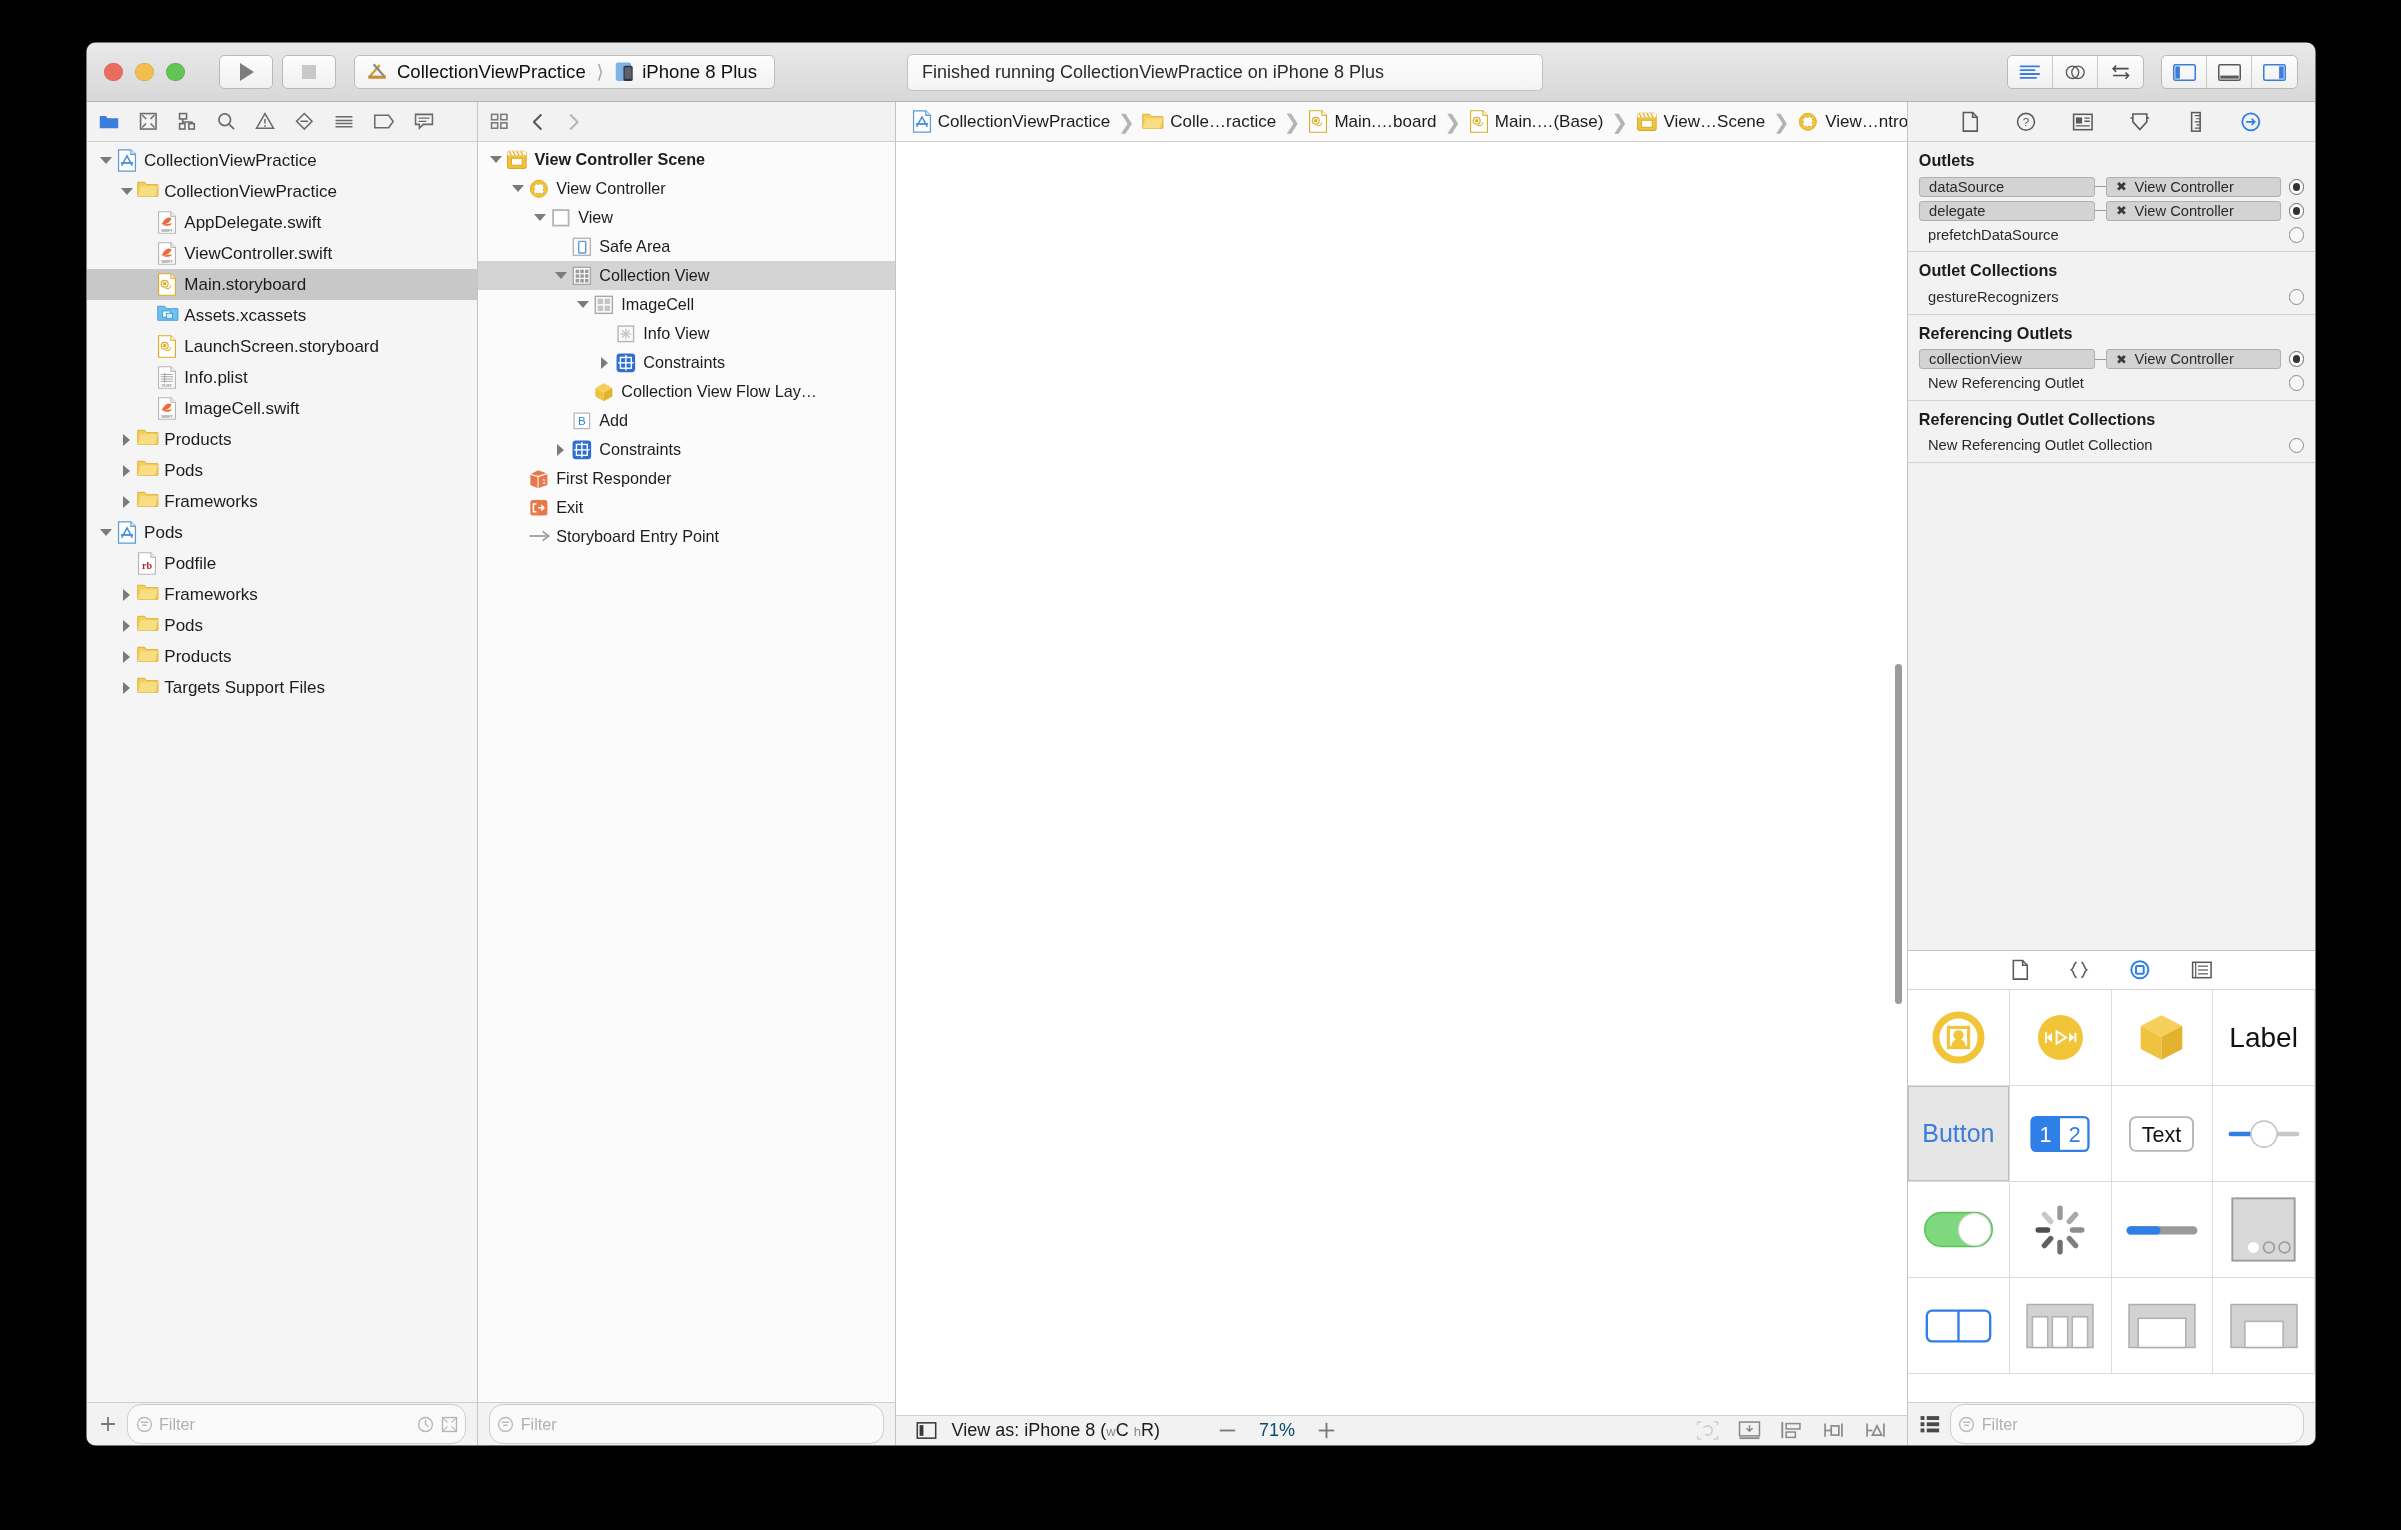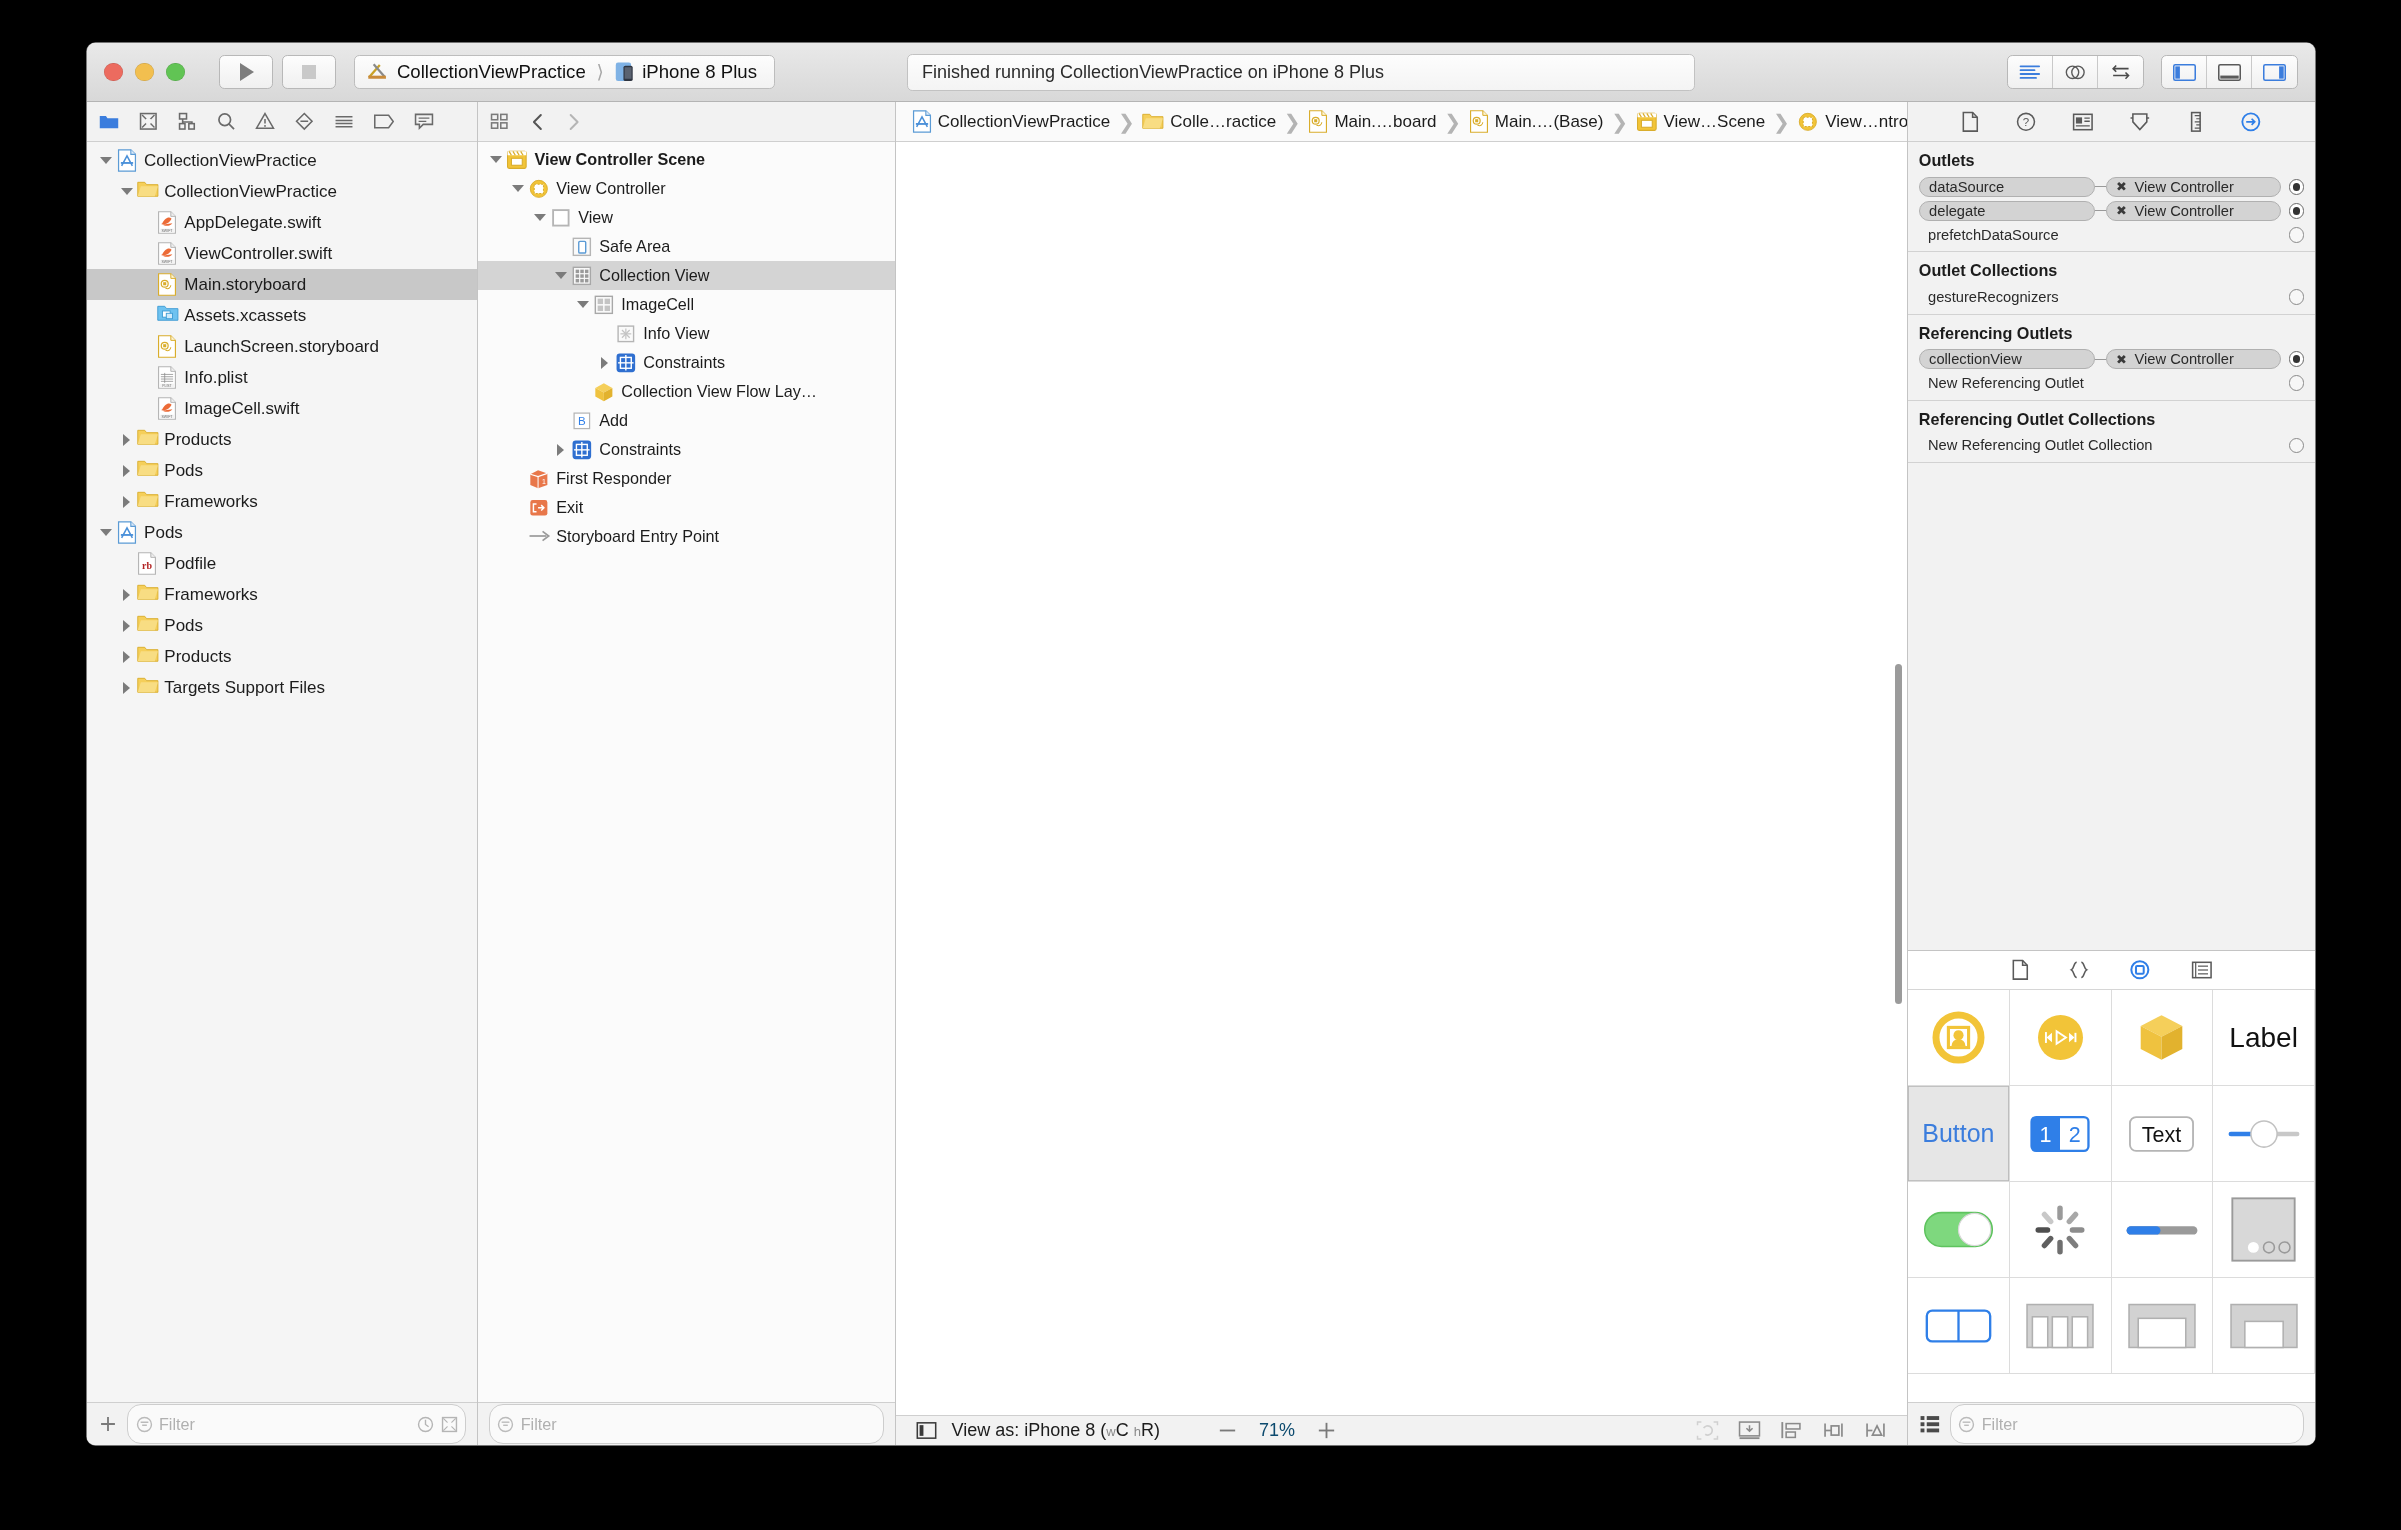--- a/index.html
+++ b/index.html
@@ -64,21 +64,21 @@
     display: flex; align-items: center;
     padding: 0 17px 0 10.8px;
     margin-left: 9.3px;
     gap: 7.7px;
   }
   .scheme-label { font-size: 18.6px; color: #111; white-space: nowrap; }
   .chev-sep { color: #a8a8a8; font-size: 18.6px; margin: 0 3.1px; }
 
   .status-box {
     position: absolute;
-    left: 820px; width: 788px; height: 37px;
+    left: 820px; width: 636px; height: 37px;
     background: linear-gradient(to bottom,#fdfdfd,#f4f4f4);
     border: 0.8px solid #c2c2c2;
     border-radius: 5.4px;
     display: flex; align-items: center;
     padding: 0 14px;
   }
   .status-text { font-size: 18px; color: #2b2b2b; }
 
   .toolbar-right { margin-left: auto; display: flex; gap: 17px; align-items: center; }
   .seg-group {
@@ -227,21 +227,21 @@
     padding: 4.6px 10.8px 4.6px 10.8px;
   }
   .conn-row {
     display: flex; align-items: center;
     height: 24px; padding: 0 10.8px; gap: 0;
   }
   .pill {
     height: 20px;
     background: #d3d3d3;
     border: 0.8px solid #b0b0b0;
-    border-radius: 10px;
+    border-radius: 3px;
     display: flex; align-items: center;
     padding: 0 9.3px;
     font-size: 14.7px; color: #2a2a2a;
   }
   .pill-left { width: 176px; }
   .pill-line { width: 10.8px; height: 0.8px; background: #9a9a9a; }
   .pill-right { flex: 1; gap: 7.7px; }
   .xmark { font-size: 13px; color: #3a3a3a; }
   .radio-o {
     width: 15.5px; height: 15.5px; border-radius: 50%;

